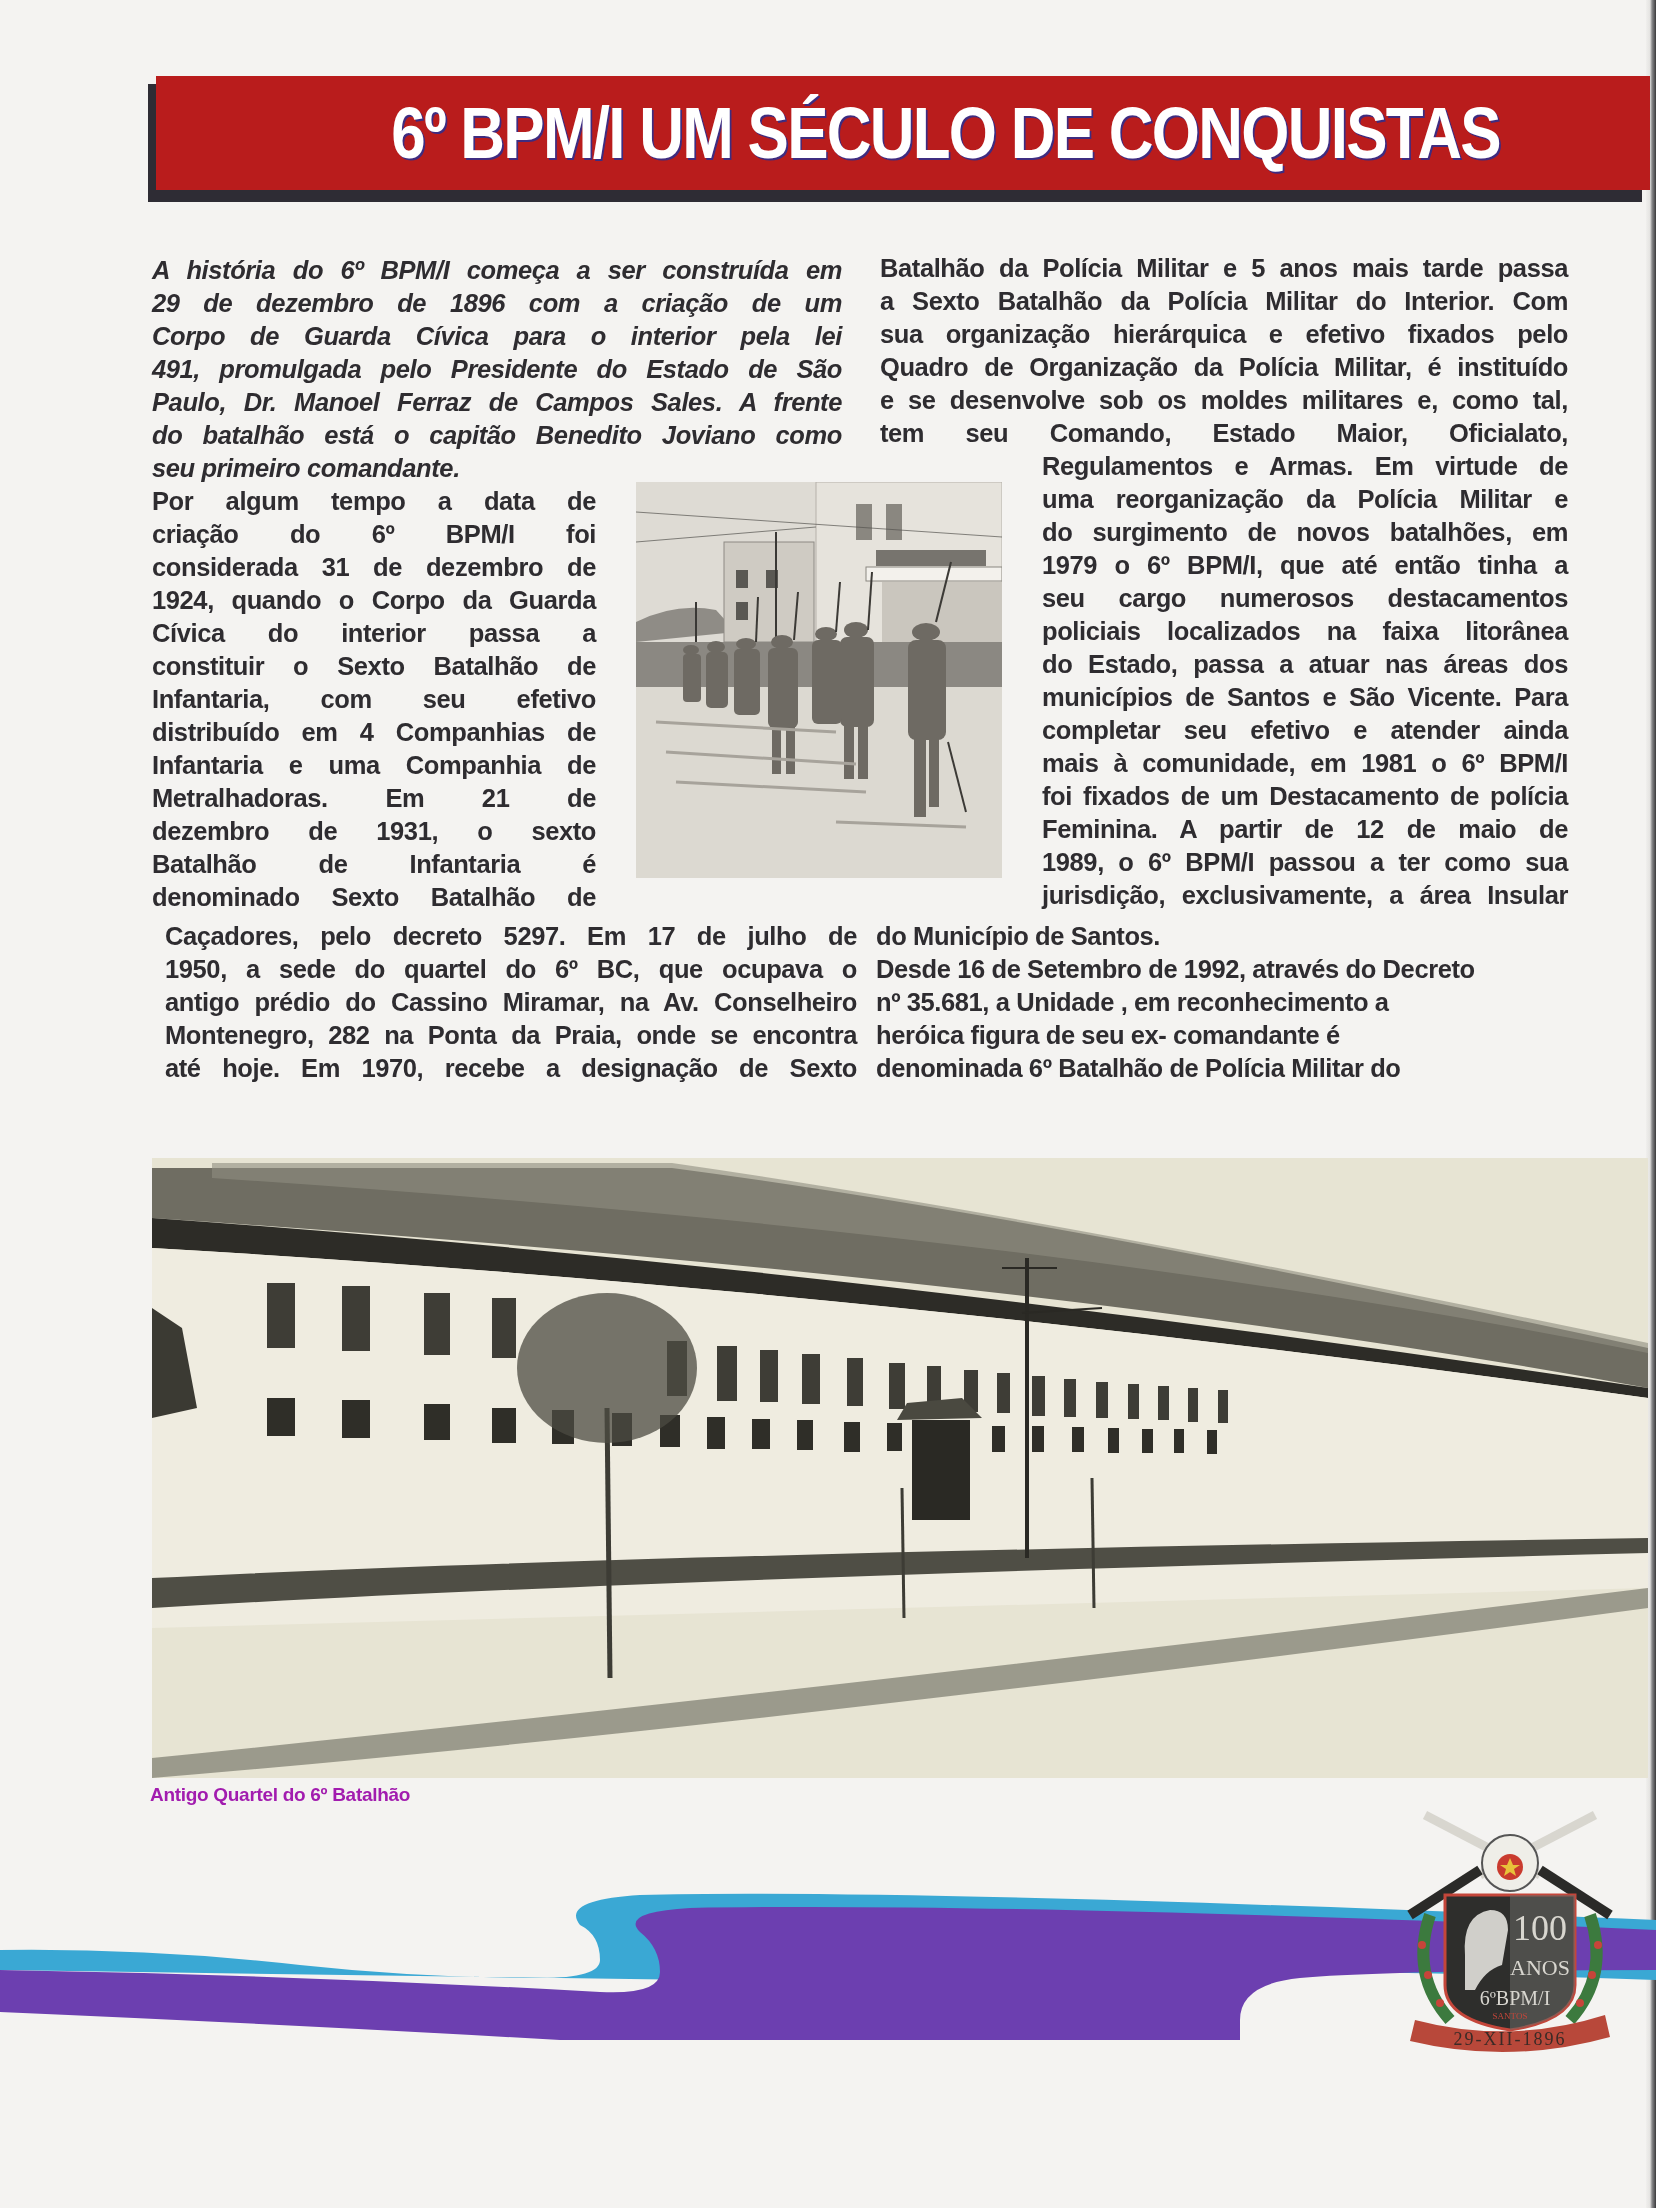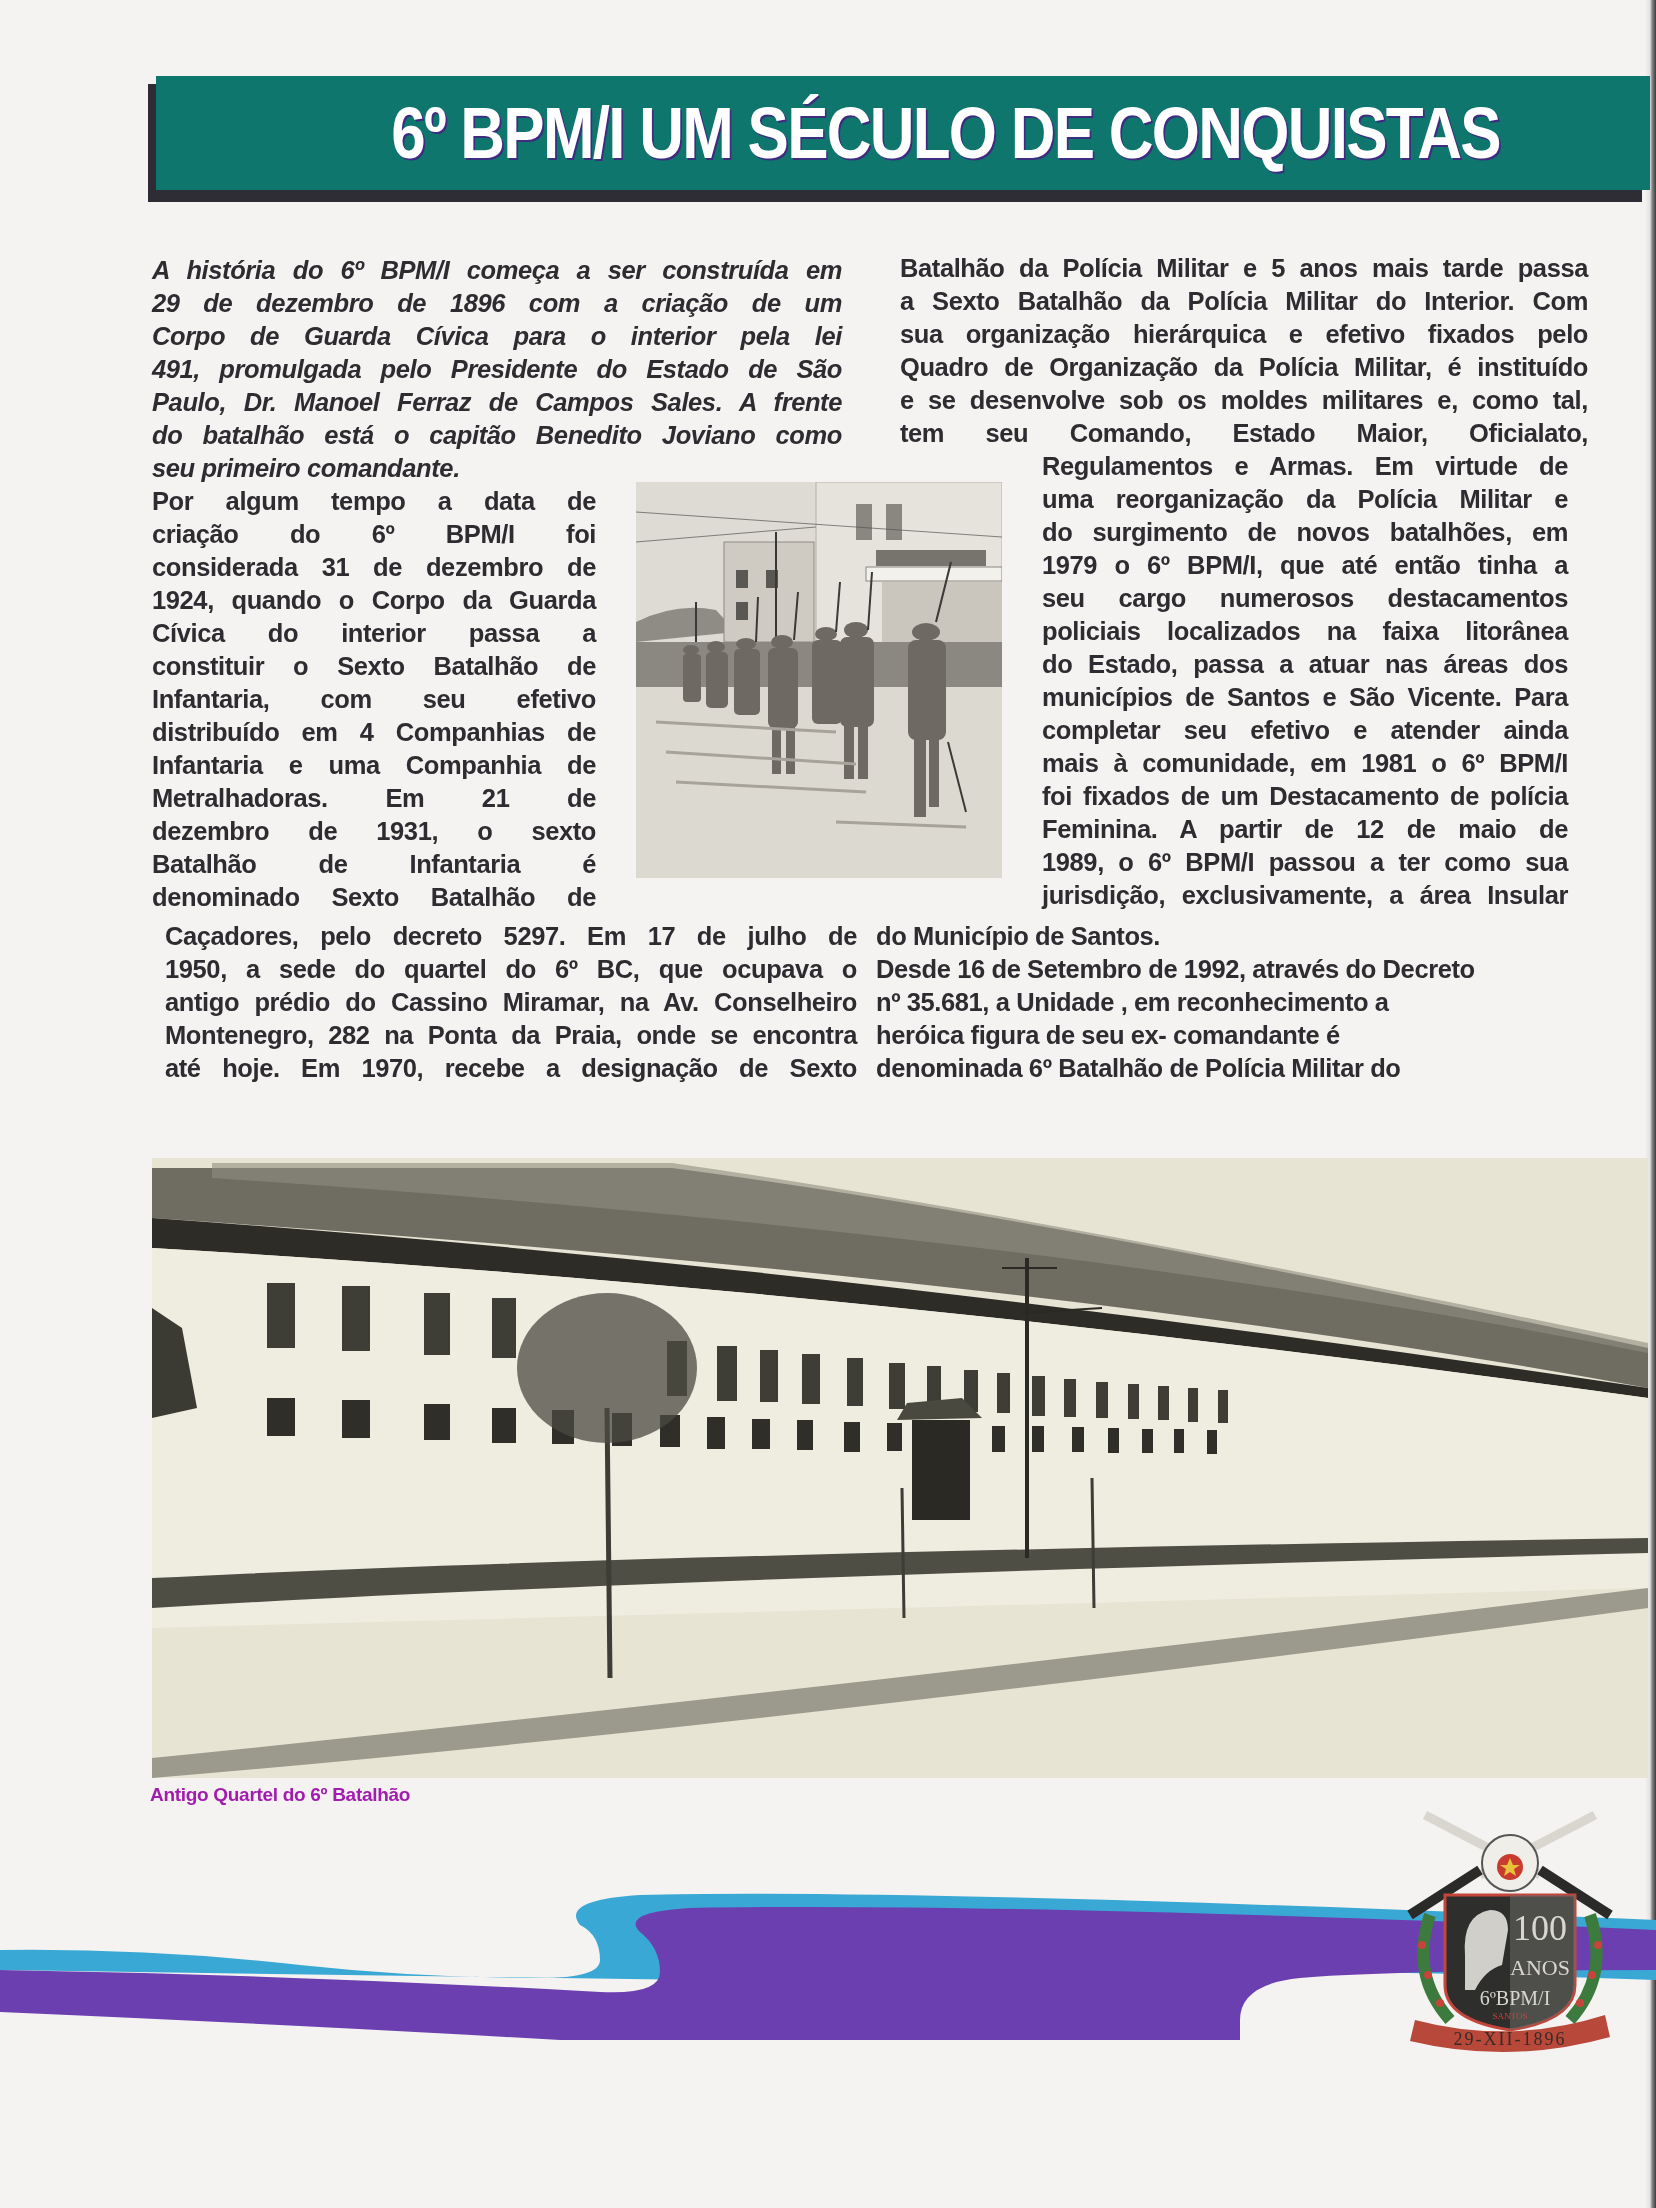--- a/index.html
+++ b/index.html
@@ -13,21 +13,21 @@
     position:absolute; right:0; top:0; width:10px; height:2208px;
     background:linear-gradient(to right,#f0efed 0,#e4e3e1 40%,#8a8a8c 60%,#3a3a3c 100%);
   }
   
   .banner-shadow {
     position:absolute; left:148px; top:84px; width:1494px; height:118px;
     background:#2e2c34;
   }
   .banner {
     position:absolute; left:156px; top:76px; width:1494px; height:114px;
-    background:#0f766e;
+    background:#b91c1c;
     display:flex; align-items:center; justify-content:center;
   }
   .banner h1 {
     margin:0; color:#ffffff; font-family:"Liberation Sans", sans-serif;
     font-weight:bold; font-size:72px; letter-spacing:-2px;
     transform:scaleX(0.86); white-space:nowrap;
     text-shadow:2px 2px 0 #3e2c80;
     padding-left:100px;
   }
   
@@ -94,21 +94,21 @@
   </div>
 
 <div class="text" id="c1end" style="left:165px; top:920px; width:692px;">
     <span class="line j">Caçadores, pelo decreto 5297. Em 17 de julho de</span>
     <span class="line j">1950, a sede do quartel do 6º BC, que ocupava o</span>
     <span class="line j">antigo prédio do Cassino Miramar, na Av. Conselheiro</span>
     <span class="line j">Montenegro, 282 na Ponta da Praia, onde se encontra</span>
     <span class="line j">até hoje. Em 1970, recebe a designação de Sexto</span>
   </div>
 
-<div class="text" id="c2top" style="left:880px; top:252px; width:688px;margin-left:20px;">
+<div class="text" id="c2top" style="left:880px; top:252px; width:688px;">
     <span class="line j">Batalhão da Polícia Militar e 5 anos mais tarde passa</span>
     <span class="line j">a Sexto Batalhão da Polícia Militar do Interior. Com</span>
     <span class="line j">sua organização hierárquica e efetivo fixados pelo</span>
     <span class="line j">Quadro de Organização da Polícia Militar, é instituído</span>
     <span class="line j">e se desenvolve sob os moldes militares e, como tal,</span>
     <span class="line j">tem seu Comando, Estado Maior, Oficialato,</span>
   </div>
 
 <div class="text" id="c2wrap" style="left:1042px; top:450px; width:526px;">
     <span class="line j">Regulamentos e Armas. Em virtude de</span>

